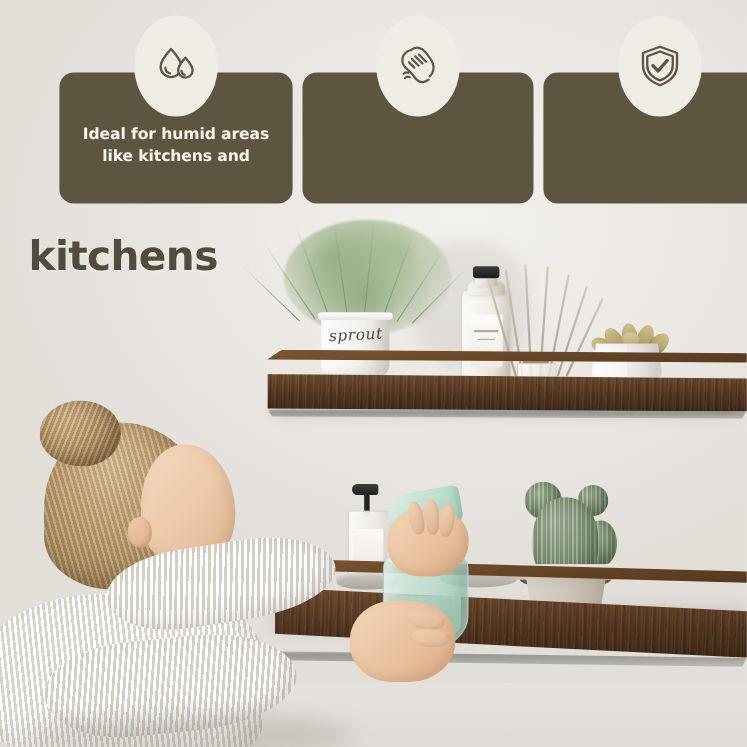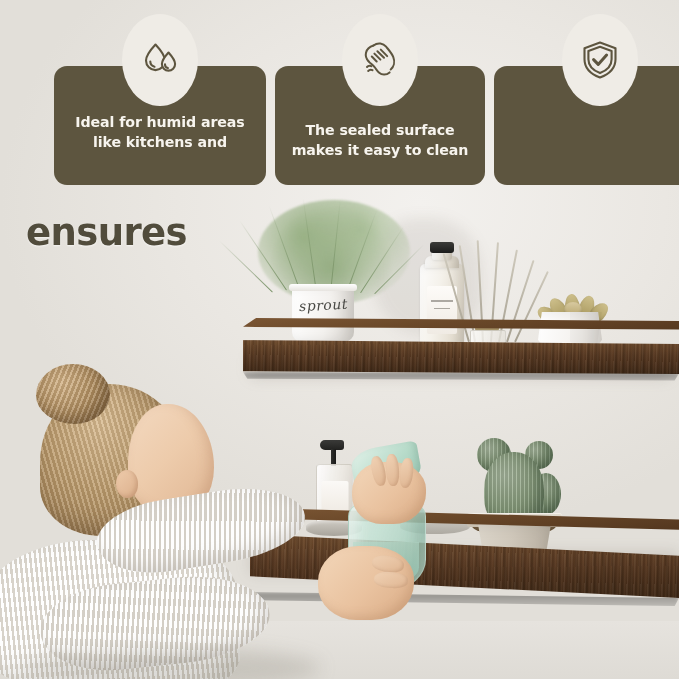--- a/index.html
+++ b/index.html
@@ -548,21 +548,21 @@
       <div class="finger" style="left:400px; top:458px; width:13px; height:30px; transform:rotate(6deg);"></div>
       <div class="hand" style="left:318px; top:546px; width:96px; height:74px;"></div>
       <div class="finger" style="left:372px; top:556px; width:32px; height:16px; transform:rotate(8deg);"></div>
       <div class="finger" style="left:374px; top:572px; width:34px; height:16px; transform:rotate(4deg);"></div>
     </div>
 
     <div class="soft-shadow" style="left:20px; top:648px; width:300px; height:40px;"></div>
   </div>
 
   <div class="headline">
-    <div>ensures</div>
+    <div>kitchens</div>
   </div>
 
   <div class="cards">
 
     <div class="card c1">
       <div class="card-icon">
         <svg width="46" height="46" viewBox="0 0 46 46" aria-hidden="true">
           <g fill="none" stroke="#5d553f" stroke-width="2.1" stroke-linecap="round" stroke-linejoin="round">
             <path d="M18.5 7.5c0 0 -9.5 10.2 -9.5 16.1 a9.5 9.5 0 0 0 19 0 C28 17.7 18.5 7.5 18.5 7.5 z"></path>
             <path d="M13.3 24.6 a5.3 5.3 0 0 0 4.2 5.1"></path>
@@ -586,24 +586,20 @@
             <path d="M12.6 25.3 c1.9 2.1 4.2 3.8 6.0 5.9 c1.6 1.9 2.8 4.0 4.6 5.6 c2.8 2.5 7.2 2.4 10.4 -0.4"></path>
             <path d="M18.4 17.6 c2.0 2.0 4.0 4.0 6.0 6.0"></path>
             <path d="M21.4 15.2 c2.2 2.2 4.4 4.4 6.6 6.6"></path>
             <path d="M24.8 13.6 c2.2 2.2 4.3 4.3 6.4 6.5"></path>
             <path d="M15.8 20.5 c1.6 1.7 3.3 3.3 4.9 5.0"></path>
             <path d="M11.0 31.0 c1.0 -1.2 2.8 -1.5 4.2 -0.8"></path>
             <path d="M12.2 35.0 c1.1 -1.3 2.9 -1.6 4.3 -0.8"></path>
           </g>
         </svg>
       </div>
-      <div class="card-text" style="top:54px;">
-        <div>The sealed surface</div>
-        <div>makes it easy to clean</div>
-      </div>
     </div>
 
     <div class="card c3">
       <div class="card-icon">
         <svg width="46" height="46" viewBox="0 0 46 46" aria-hidden="true">
           <g fill="none" stroke="#5d553f" stroke-width="2.1" stroke-linecap="round" stroke-linejoin="round">
             <path d="M23 5.5 L38.5 11.2 v11.0 c0 8.6 -6.4 14.9 -15.5 18.3 C13.9 37.1 7.5 30.8 7.5 22.2 V11.2 z"></path>
             <path d="M23 9.8 L34.6 14.1 v8.2 c0 6.5 -4.8 11.2 -11.6 13.8 C16.2 33.5 11.4 28.8 11.4 22.3 V14.1 z"></path>
             <path d="M16.6 22.6 l4.6 4.8 l8.4 -9.4" stroke-width="3.0"></path>
           </g>

